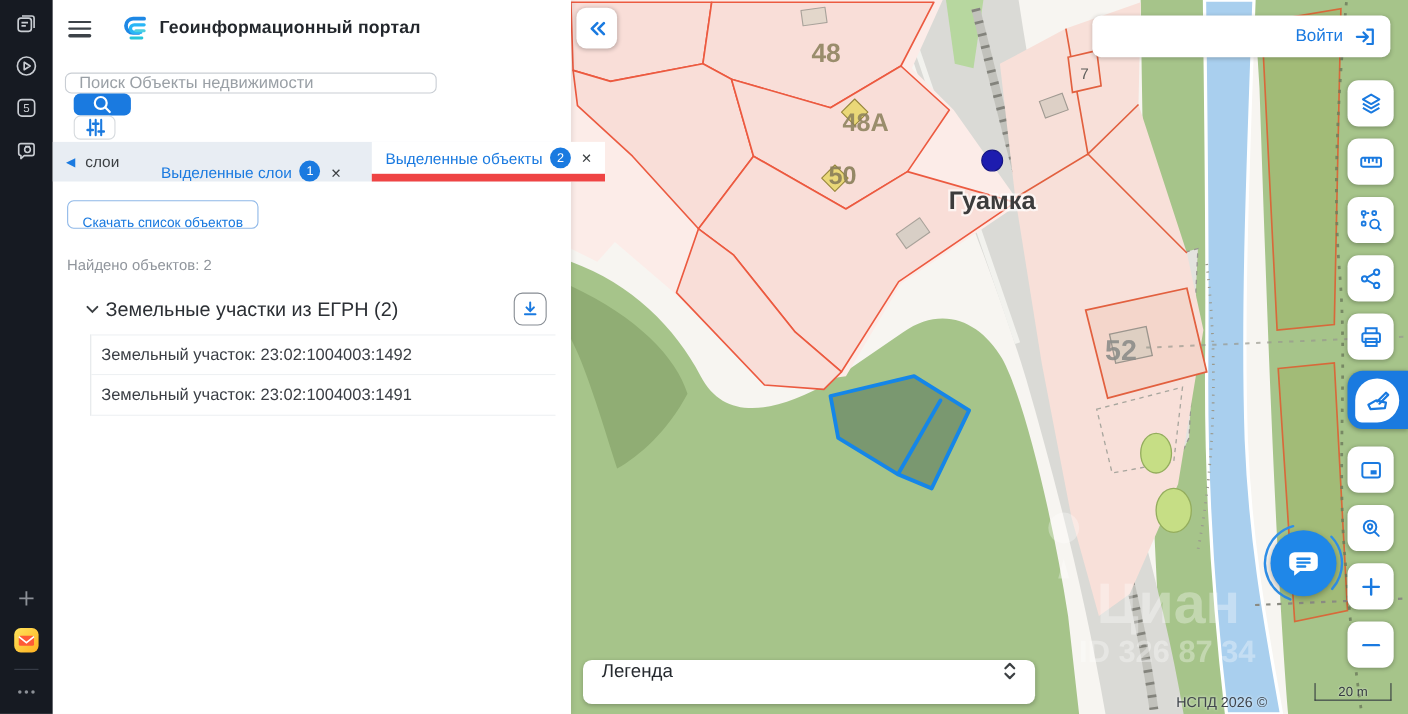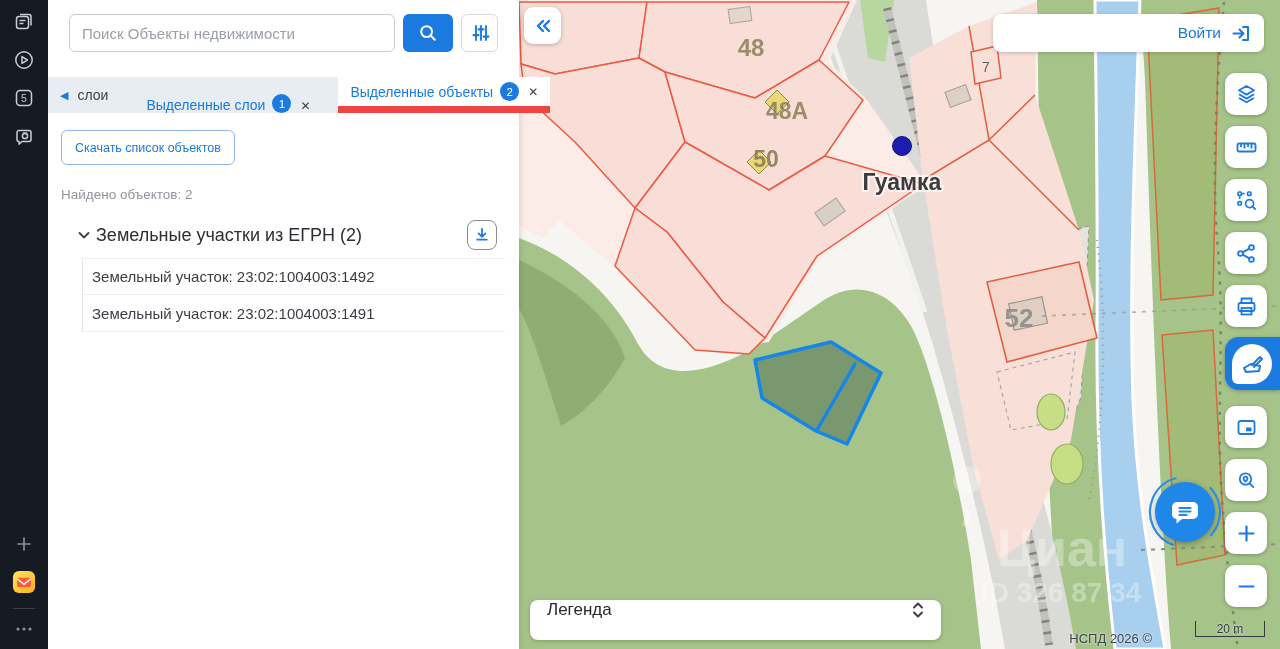--- a/index.html
+++ b/index.html
@@ -17,41 +17,41 @@
 
   
   .panel { width:471px; flex:0 0 471px; background:#fff; position:relative; z-index:5;
     box-shadow:2px 0 5px rgba(0,0,0,.10); display:flex; flex-direction:column; }
   .p-header { height:52px; display:flex; align-items:center; padding-left:14px; }
   .burger { width:21px; height:15px; display:flex; flex-direction:column; justify-content:space-between; cursor:pointer; }
   .burger i { display:block; height:2.6px; background:#3c4248; border-radius:2px; }
   .p-logo { margin-left:29px; width:24px; height:24px; }
   .p-title { margin-left:9px; font-size:16px; font-weight:600; color:#23272c; letter-spacing:.2px; }
 
-  .search-row { display:flex; margin:14px 21px 0; height:46px; }
+  .search-row { display:flex; margin:14px 11px 0; height:46px;flex-direction:column; }
   .search-input { width:338px; height:38px; border:1px solid #c9ced4; border-radius:6px;
     padding:0 12px; font-size:15px; color:#333; outline:none; }
   .search-input::placeholder { color:#9aa0a6; }
   .btn-search { width:52px; height:38px; margin-left:8px; background:#1a7ae0; border:none;
     border-radius:6px; display:flex; align-items:center; justify-content:center; cursor:pointer; }
   .btn-filter { width:38px; height:38px; margin-left:8px; background:#fff; border:1px solid #d6dade;
     border-radius:6px; display:flex; align-items:center; justify-content:center; cursor:pointer; }
 
   .tabs { margin-top:17px; height:36px; background:#e8edf3; display:flex; align-items:stretch; font-size:14px; }
   .tab { display:flex; align-items:center; padding:0 12px; cursor:pointer; white-space:nowrap; }
   .tab .arrow-left { color:#1a7ae0; font-size:11px; margin-right:9px; }
   .tab .lbl-dark { color:#3c4043; }
   .tab .lbl-blue { color:#1a7ae0; }
   .badge { width:19px; height:19px; border-radius:50%; background:#1a7ae0; color:#fff;
     font-size:11.5px; display:flex; align-items:center; justify-content:center; margin-left:7px; }
   .tab .x { color:#3c4043; font-size:12px; margin-left:9px; }
   .tab.active { background:#fff; border-bottom:7px solid #ef4444; }
 
   .content { flex:1; padding:0 14px 0 13px; }
-  .btn-download-list { margin-top:17px; height:35px; padding:6px 13px; background:#fff;
+  .btn-download-list { margin-top:17px; height:21px; padding:12px 13px; background:#fff;
     border:1px solid #8fb8e8; border-radius:6px; color:#1a7ae0; font-size:12.5px; cursor:pointer;
     font-family:"Liberation Sans",sans-serif; }
   .found { margin-top:22px; color:#90959c; font-size:13.5px; }
   .group-row { margin-top:18px; display:flex; align-items:center; padding-left:15px; }
   .group-row .chev { width:16px; height:16px; margin-right:4px; cursor:pointer; }
   .group-label { font-size:18px; color:#2b2f34; }
   .btn-group-dl { margin-left:auto; margin-right:8px; width:30px; height:30px; border:1.6px solid #868c93;
     border-radius:8px; background:#fff; display:flex; align-items:center; justify-content:center; cursor:pointer; }
   .items { margin-top:8px; margin-left:21px; border-left:1px solid #e3e6e9; }
   .item { height:37px; display:flex; align-items:center; padding-left:9px; font-size:15px; color:#3a3e44;
@@ -154,20 +154,34 @@
     <div class="ric" style="margin-bottom:0;">
       <svg width="22" height="22" viewBox="0 0 22 22" fill="#8c9097">
         <circle cx="5" cy="11" r="1.6"></circle>
           <circle cx="11" cy="11" r="1.6"></circle>
           <circle cx="17" cy="11" r="1.6"></circle>
       </svg>
     </div>
   </div>
 
   <div class="panel">
+    <div class="p-header">
+      <div class="burger">
+          <i></i>
+          <i></i>
+          <i></i>
+        </div>
+      <svg class="p-logo" viewBox="0 0 24 24" fill="none">
+        <path d="M19 3 H9 a6.5 6.5 0 0 0 0 13 l5 0" stroke="#1e88e5" stroke-width="3.4" stroke-linecap="round"></path>
+        <path d="M19 8.6 H10 a3.4 3.4 0 0 0 0 6.8 l6 0" stroke="#29b6f6" stroke-width="3" stroke-linecap="round"></path>
+        <path d="M19 14 H11.5" stroke="#4dd0e1" stroke-width="2.8" stroke-linecap="round"></path>
+        <path d="M7 20.5 h10" stroke="#26c6da" stroke-width="2.6" stroke-linecap="round"></path>
+      </svg>
+      <div class="p-title">Геоинформационный портал</div>
+    </div>
 
     <div class="search-row">
       <input class="search-input" type="text" placeholder="Поиск Объекты недвижимости" style="">
       <button class="btn-search">
         <svg width="20" height="20" viewBox="0 0 20 20" fill="none" stroke="#fff" stroke-width="2">
           <circle cx="8.6" cy="8.6" r="5.4"></circle>
             <path d="m12.8 12.8 4 4" stroke-linecap="round"></path>
         </svg>
       </button>
       <button class="btn-filter">

